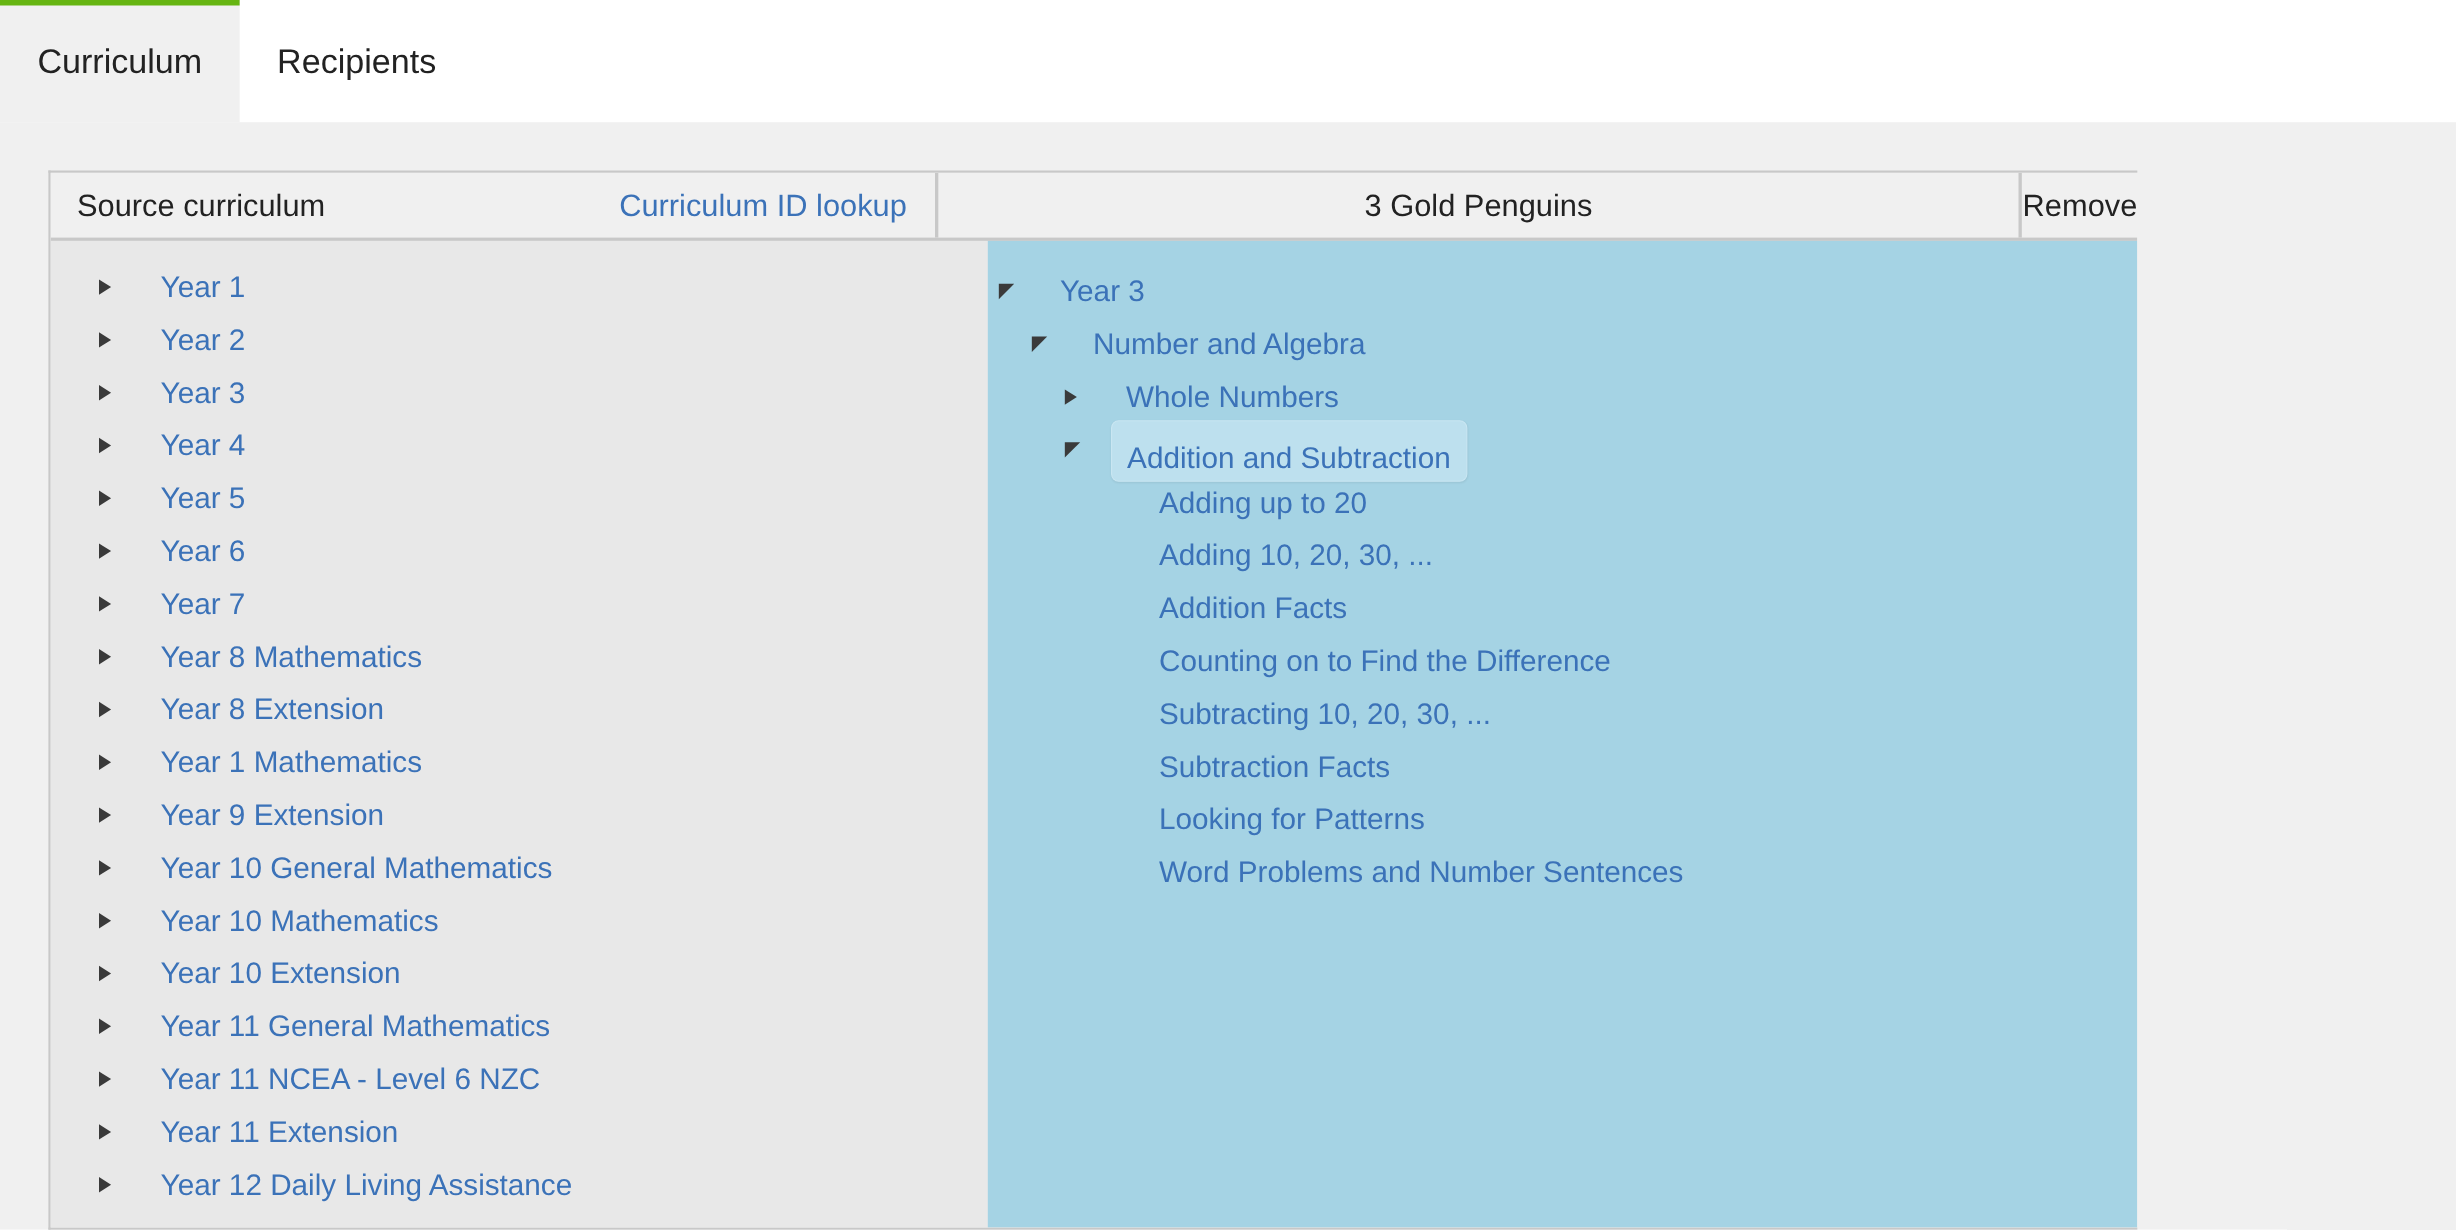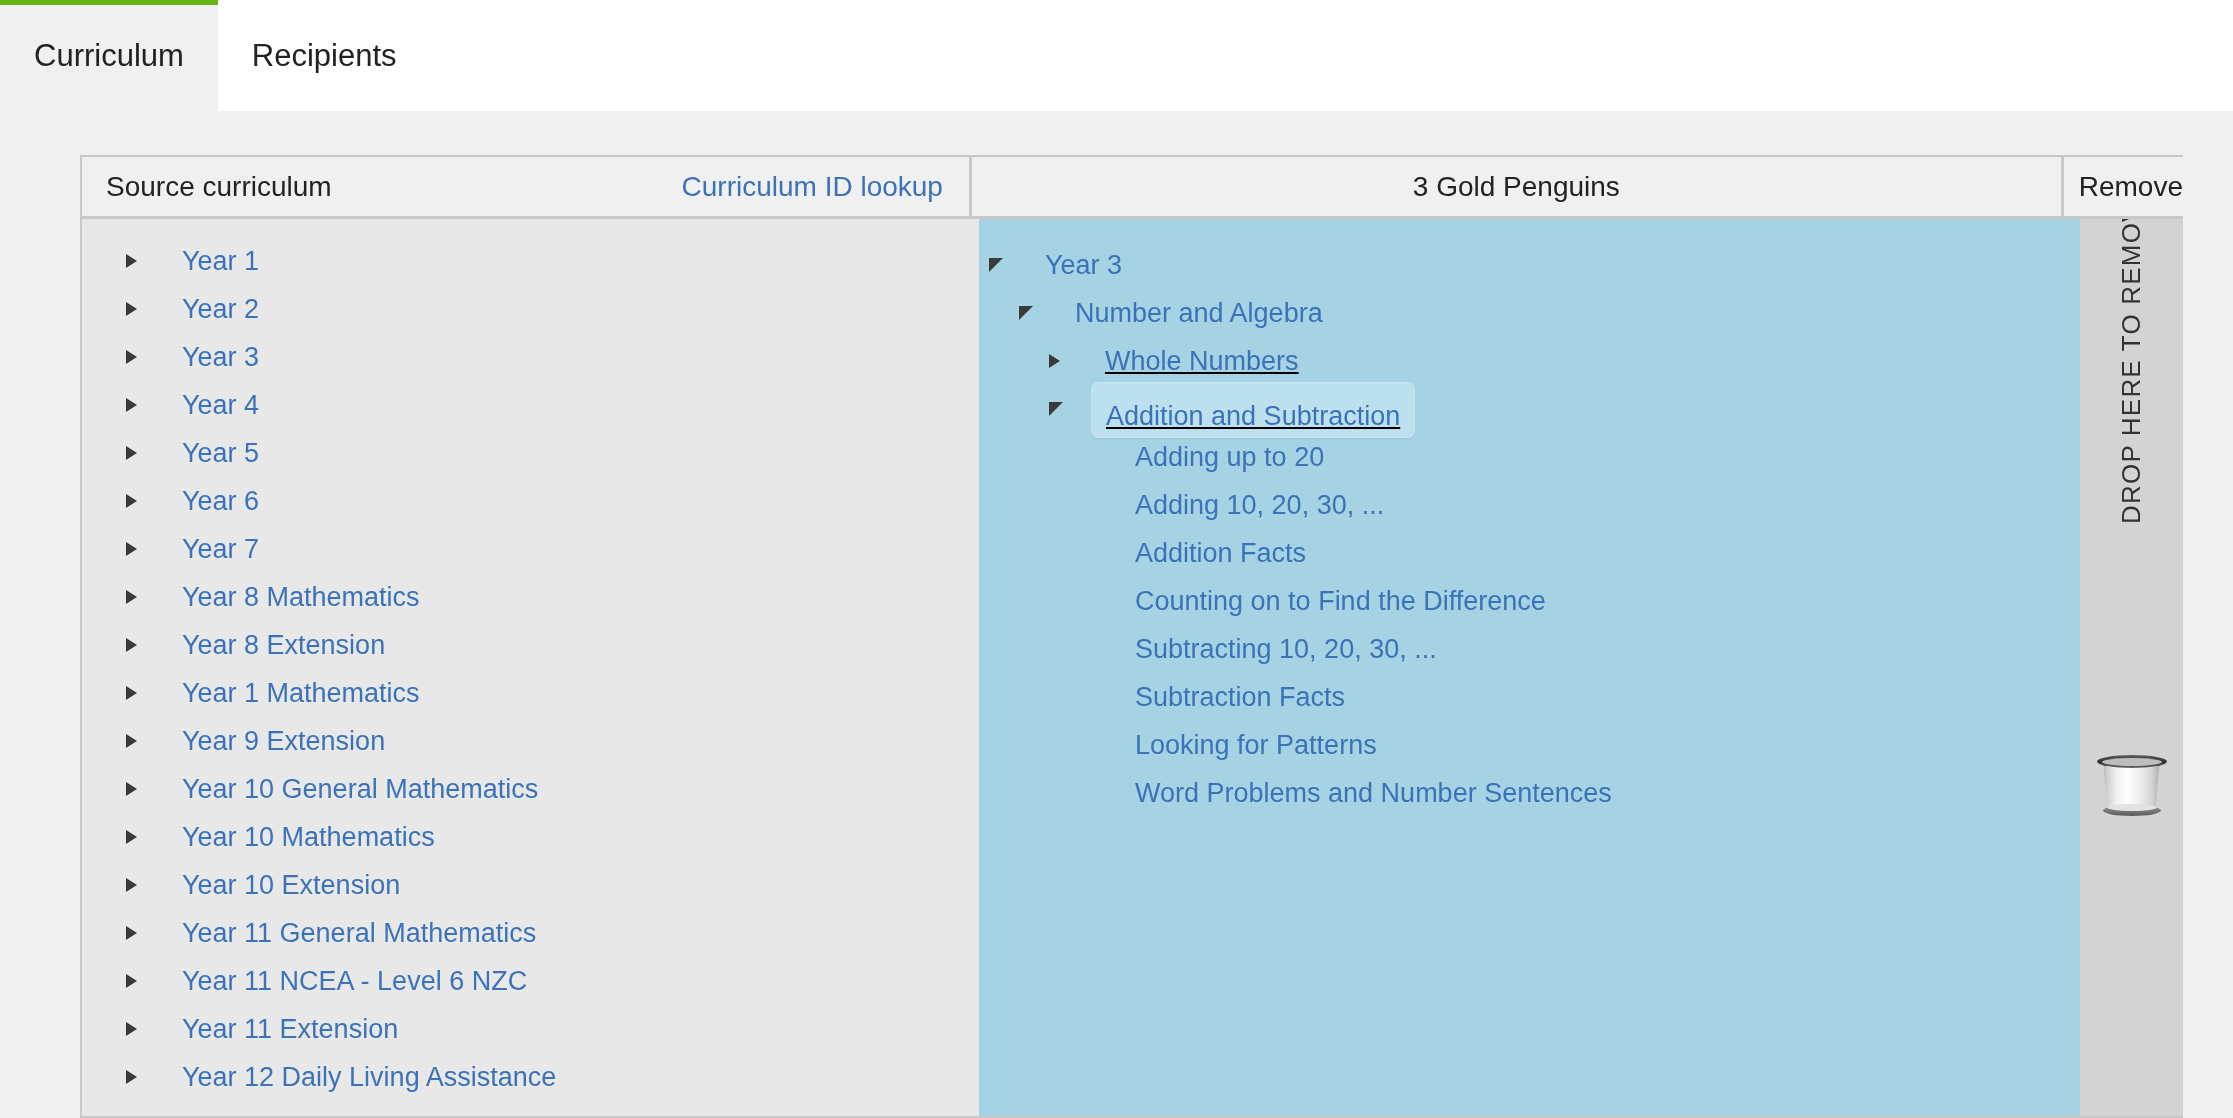--- a/index.html
+++ b/index.html
@@ -42,29 +42,28 @@
 
   
   .page-body {
     background: #f0f0f0;
     height: 1007px;
     padding: 44px 0 0 44px;
   }
 
   .panel {
     position: relative;
-    width: 2103px;
+    width: 1899px;
     height: 963px;
     background: #f0f0f0;
     border: 2px solid #c8c8c8;
     border-right: none;
     display: flex;
     flex-direction: column;
     overflow: hidden;
-    margin-left: 36px;
   }
 
   
   .hdr-row {
     display: flex;
     height: 62px;
     background: #f0f0f0;
     border-bottom: 3px solid #c8c8c8;
     flex: 0 0 auto;
   }
@@ -87,21 +86,21 @@
     font-size: 28px;
   }
   .hdr-mid {
     width: 1101px;
     border-right: 3px solid #c8c8c8;
     justify-content: center;
   }
   .hdr-remove {
     flex: 1;
     justify-content: center;
-    padding-left: 15px;
+    padding-left: 1px;
   }
 
   
   .body-row {
     display: flex;
     flex: 1 1 auto;
     min-height: 0;
   }
 
   .col-source {
@@ -155,21 +154,21 @@
     width: 0; height: 0;
     border-top: 14px solid #3a3a3a;
     border-right: 14px solid transparent;
   }
   .marker.empty { width: 30px; }
 
   
   .lvl0 { padding-left: 44px; }
   .lvl-t0 { padding-left: 10px; }
   .lvl-t1 { padding-left: 40px; }
-  .lvl-t2 { padding-left: 70px; text-decoration: underline; }
+  .lvl-t2 { padding-left: 70px; }
   .lvl-t3 { padding-left: 100px; }
 
   .tree-item.highlighted .tree-label {
     background: #bde0ee;
     border: 1px solid #c9e6f2;
     border-radius: 7px;
     padding: 20px 14px 7px 14px;
     margin: -6px -14px -8px -14px;
     box-shadow: 0 1px 2px rgba(0,0,0,0.07);
   }

